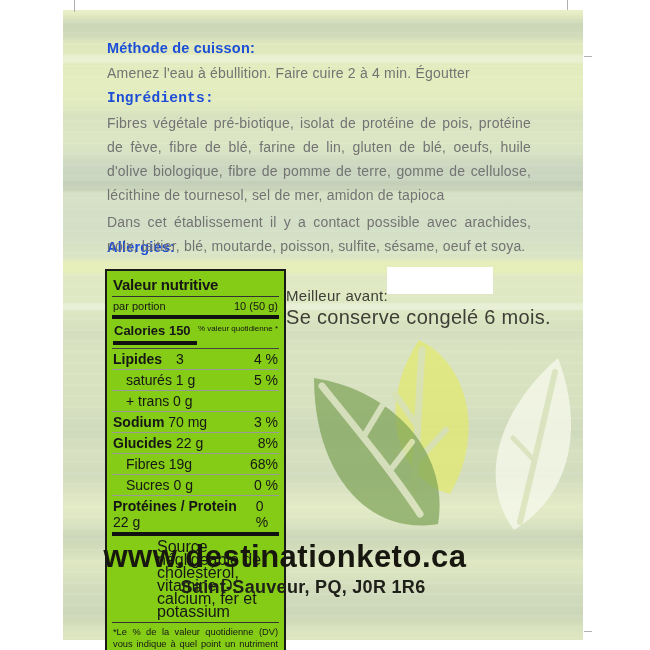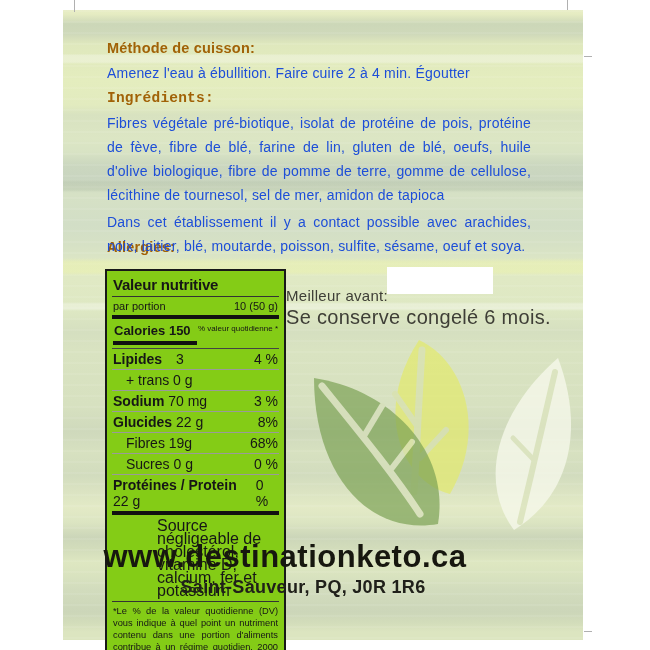--- a/index.html
+++ b/index.html
@@ -26,22 +26,22 @@
       repeating-linear-gradient(180deg,rgba(255,255,255,.07) 0 2px,rgba(255,255,255,0) 2px 11px);}
 
   
   .mark{position:absolute;background:#b0b0b0;}
   .mark-tl{left:74px;top:0;width:1px;height:12px;}
   .mark-tr{left:567px;top:0;width:1px;height:10px;}
   .mark-r1{left:584px;top:56px;width:8px;height:1px;}
   .mark-r2{left:584px;top:631px;width:8px;height:1px;}
 
   
-  .hdr{position:absolute;font-size:14.5px;font-weight:bold;color:#a16207;letter-spacing:.2px;}
-  .body-text{position:absolute;font-size:14px;color:#1d4ed8;letter-spacing:.2px;line-height:24px;}
+  .hdr{position:absolute;font-size:14.5px;font-weight:bold;color:#1d4ed8;letter-spacing:.2px;}
+  .body-text{position:absolute;font-size:14px;color:#737373;letter-spacing:.2px;line-height:24px;}
   .just{text-align:justify;}
   #cook-heading{left:107px;top:40px;}
   #cook-text{left:107px;top:61px;width:440px;}
   #ingr-heading{left:107px;top:90px;font-family:Liberation Mono, monospace;}
   #ingr-text{left:107px;top:111px;width:424px;}
   #allerg-heading{left:107px;top:193px;margin-top:46px;}
   #allerg-text{left:107px;top:210px;width:424px;}
 
   #best-before{left:286px;top:287px;position:absolute;font-size:15px;color:#3e3e36;letter-spacing:.3px;}
   #date-box{position:absolute;left:387px;top:267px;width:106px;height:27px;background:#ffffff;}
@@ -134,20 +134,24 @@
     <div class="calrow">
       <span class="cal">Calories 150</span>
       <span class="dvh">% valeur quotidienne *</span>
     </div>
 
     <div class="nrow first">
       <span class="lbl"><b>Lipides</b><span class="gap"></span><span>3</span></span>
       <span>4 %</span>
     </div>
     <div class="nrow">
+      <span class="lbl ind"><span>saturés</span> <span>1 g</span></span>
+      <span>5 %</span>
+    </div>
+    <div class="nrow">
       <span class="lbl ind"><span>+ trans</span> <span>0 g</span></span>
       <span></span>
     </div>
     <div class="nrow">
       <span class="lbl"><b>Sodium</b> <span>70 mg</span></span>
       <span>3 %</span>
     </div>
     <div class="nrow">
       <span class="lbl"><b>Glucides</b> <span>22 g</span></span>
       <span>8%</span>

